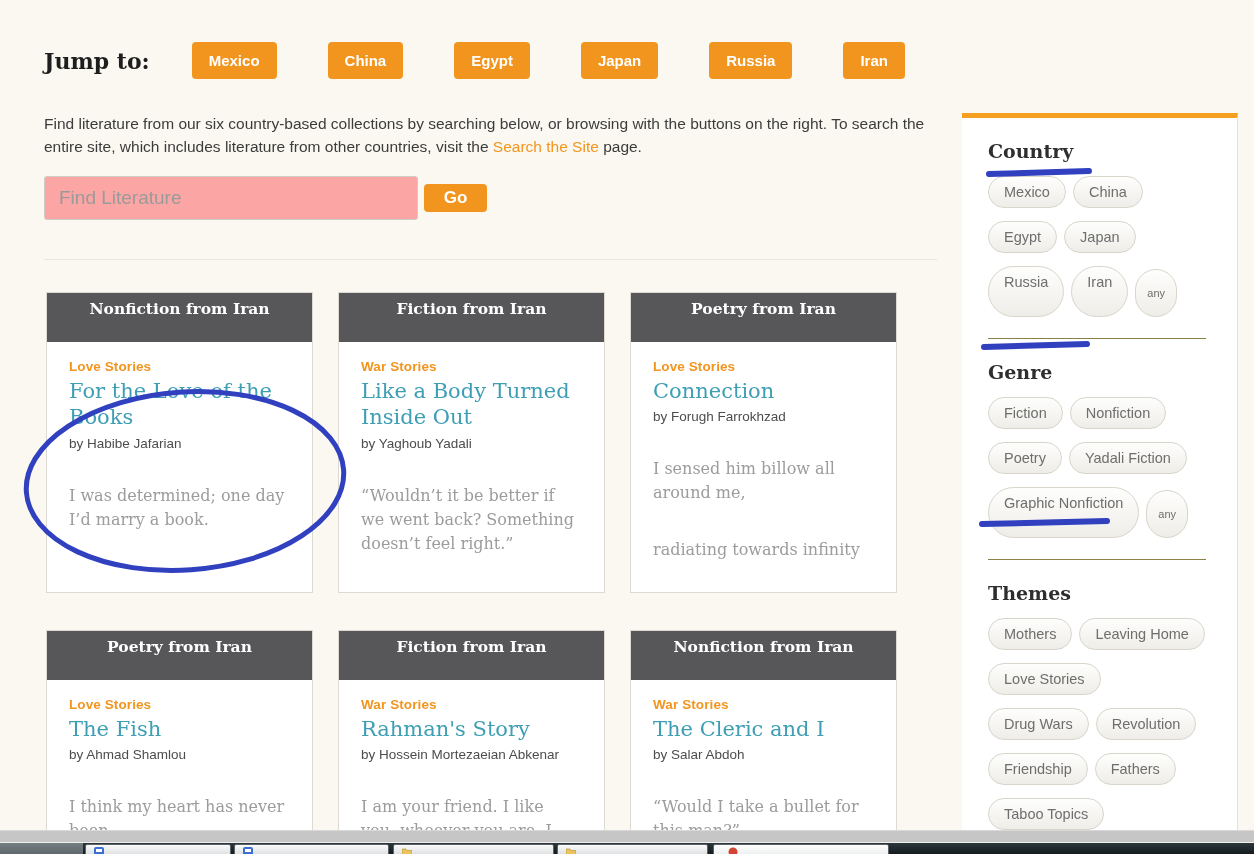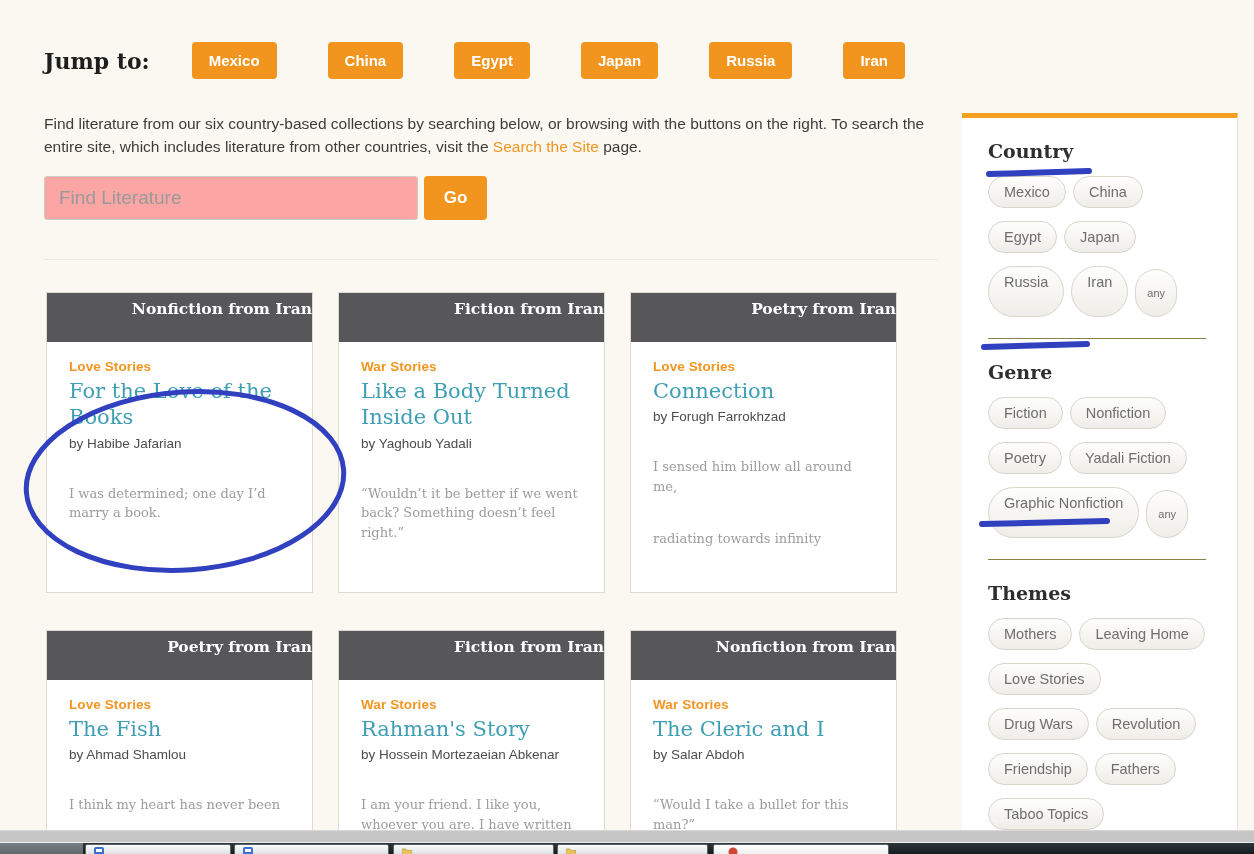--- a/index.html
+++ b/index.html
@@ -30,56 +30,56 @@
   .intro a { color:#F2951F; text-decoration:none; }
   .search-row { margin-top:17px; display:flex; align-items:center; }
   .search-input {
     width:374px; height:44px; background:#fca5a5;
     border:1px solid #cfccc4; border-radius:3px;
     font-size:19px; color:#555; padding:0 14px;
     font-family:"Liberation Sans", sans-serif;
   }
   .search-input::placeholder { color:#9a9a9a; }
   .go-btn {
-    margin-left:6px; width:63px; height:44px;
+    margin-left:6px; width:63px; height:28px;
     background:#F2951F; color:#fff; font-weight:700; font-size:17px;
     border:none; border-radius:4px; cursor:pointer;
     font-family:"Liberation Sans", sans-serif;
   }
   .content-divider { margin-top:39px; border:none; border-top:1px solid #e9e6de; width:893px; }
   
   .cards {
     margin-top:32px; margin-left:2px;
     display:grid; grid-template-columns:repeat(3,267px);
     column-gap:25px; row-gap:37px;
   }
   .card {
     background:#fff; border:1px solid #dddad3;
     height:301px; overflow:hidden;
   }
   .card.short { height:240px; }
   .card-header {
-    background:#57575A; color:#fff; text-align:right;
+    background:#57575A; color:#fff; text-align:center;
     font-family:"DejaVu Serif", serif; font-size:15.5px; font-weight:600;
     height:49px; line-height:31px;
   }
   .card-body { padding:17px 22px 0 22px; }
   .card-tag {
     color:#F2951F; font-weight:700; font-size:13.5px; letter-spacing:.1px;
   }
   .card-title {
     font-family:"DejaVu Serif", serif; font-weight:400;
     color:#3D9EB4; font-size:21px; line-height:1.27; margin-top:4px;
     cursor:pointer;
   }
   .card-author { color:#4d4d4d; font-size:13.5px; margin-top:5px; }
   .card-excerpt { margin-top:23px; }
   .card-excerpt p {
     font-family:"DejaVu Serif", serif; color:#9C9C9C;
-    font-size:13px; line-height:1.5; margin-bottom:14px;margin-top:33px;
+    font-size:16px; line-height:1.5; margin-bottom:14px;margin-top:33px;
   }
   .card-excerpt p:empty { display:none; }
   
   .sidebar {
     position:absolute; left:962px; top:113px; width:276px; height:745px;
     background:#fff; border-top:5px solid #F5A01E;
     border-right:1px solid #e4e1da;
     padding:22px 24px 0 26px;
   }
   .side-heading {

